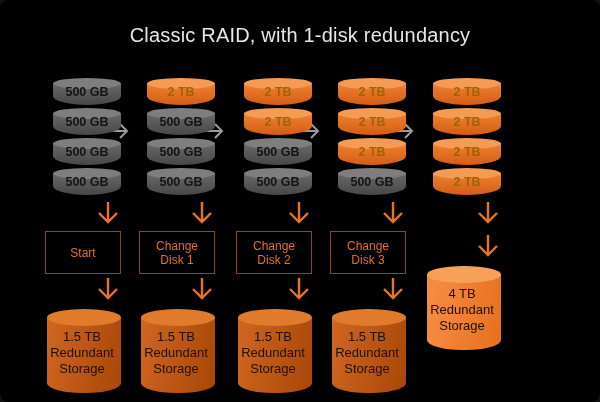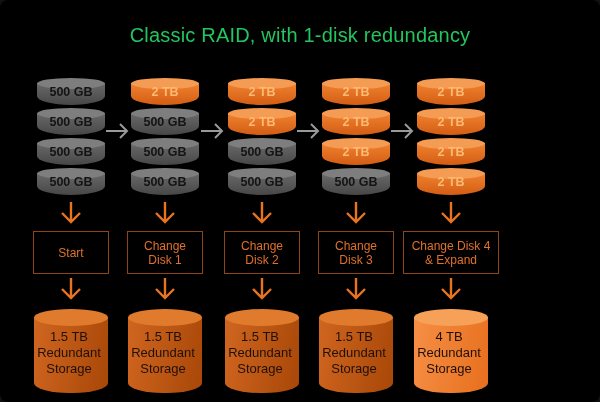--- a/index.html
+++ b/index.html
@@ -8,27 +8,27 @@
     width:600px; height:402px;
     background:#000;
     border-radius:8px;
     overflow:hidden;
     font-family:"Liberation Sans", sans-serif;
     margin:0 auto;
   }
   .title {
     position:absolute; top:24px; left:0; width:100%;
     text-align:center;
-    color:#22c55e;
+    color:#e5e5e5;
     font-size:20px; font-weight:400; letter-spacing:.2px;
   }
   .column {
     position:absolute; top:78px;
     width:100px;
-    display:flex; flex-direction:column; align-items:center;
+    display:flex; flex-direction:column; align-items:flex-end;
   }
   .col-1{left:21px;} .col-2{left:115px;} .col-3{left:212px;} .col-4{left:306px;} .col-5{left:401px;}
 
   
   .disk { position:relative; width:68px; height:27px; margin-bottom:3px; flex:none; }
   .disk-top {
     position:absolute; top:0; left:0; width:100%; height:11px;
     border-radius:50%; z-index:2;
   }
   .disk-body {
@@ -38,21 +38,21 @@
   .disk-label {
     position:absolute; top:7px; left:0; width:100%;
     text-align:center; z-index:3;
     font-size:12.5px; font-weight:700;
   }
   .disk.gray .disk-top  { background:#7e7e7e; }
   .disk.gray .disk-body { background:linear-gradient(#696969,#474747); }
   .disk.gray .disk-label{ color:#141414; }
   .disk.orange .disk-top  { background:#f59c54; }
   .disk.orange .disk-body { background:linear-gradient(#f0822f,#d35d14); }
-  .disk.orange .disk-label{ color:#fdba74; }
+  .disk.orange .disk-label{ color:#a16207; }
 
   
   .v-arrow { margin:3px 0 2px 0; flex:none; }
   .h-arrow { position:absolute; top:122px; }
   .h-1{left:105px;} .h-2{left:200px;} .h-3{left:296px;} .h-4{left:390px;}
 
   
   .step-box {
     width:76px; height:43px; flex:none;
     border:1px solid #8f4514;
@@ -287,24 +287,20 @@
     <div class="disk orange">
       <span class="disk-top"></span>
       <span class="disk-body"></span>
       <span class="disk-label">2 TB</span>
     </div>
     <div class="v-arrow">
       <svg width="26" height="24" viewBox="0 0 26 24">
           <path d="M13 1 V20 M4 12 L13 21 L22 12" fill="none" stroke="#e8741e" stroke-width="2.4"></path>
         </svg>
     </div>
-    <div class="step-box">
-      <span class="step-label">Change Disk 4
-&amp; Expand</span>
-    </div>
     <div class="v-arrow">
       <svg width="26" height="24" viewBox="0 0 26 24">
           <path d="M13 1 V20 M4 12 L13 21 L22 12" fill="none" stroke="#e8741e" stroke-width="2.4"></path>
         </svg>
     </div>
     <div class="result-cyl bright">
       <span class="result-top"></span>
       <span class="result-body"></span>
       <span class="result-label">4 TB
 Redundant

